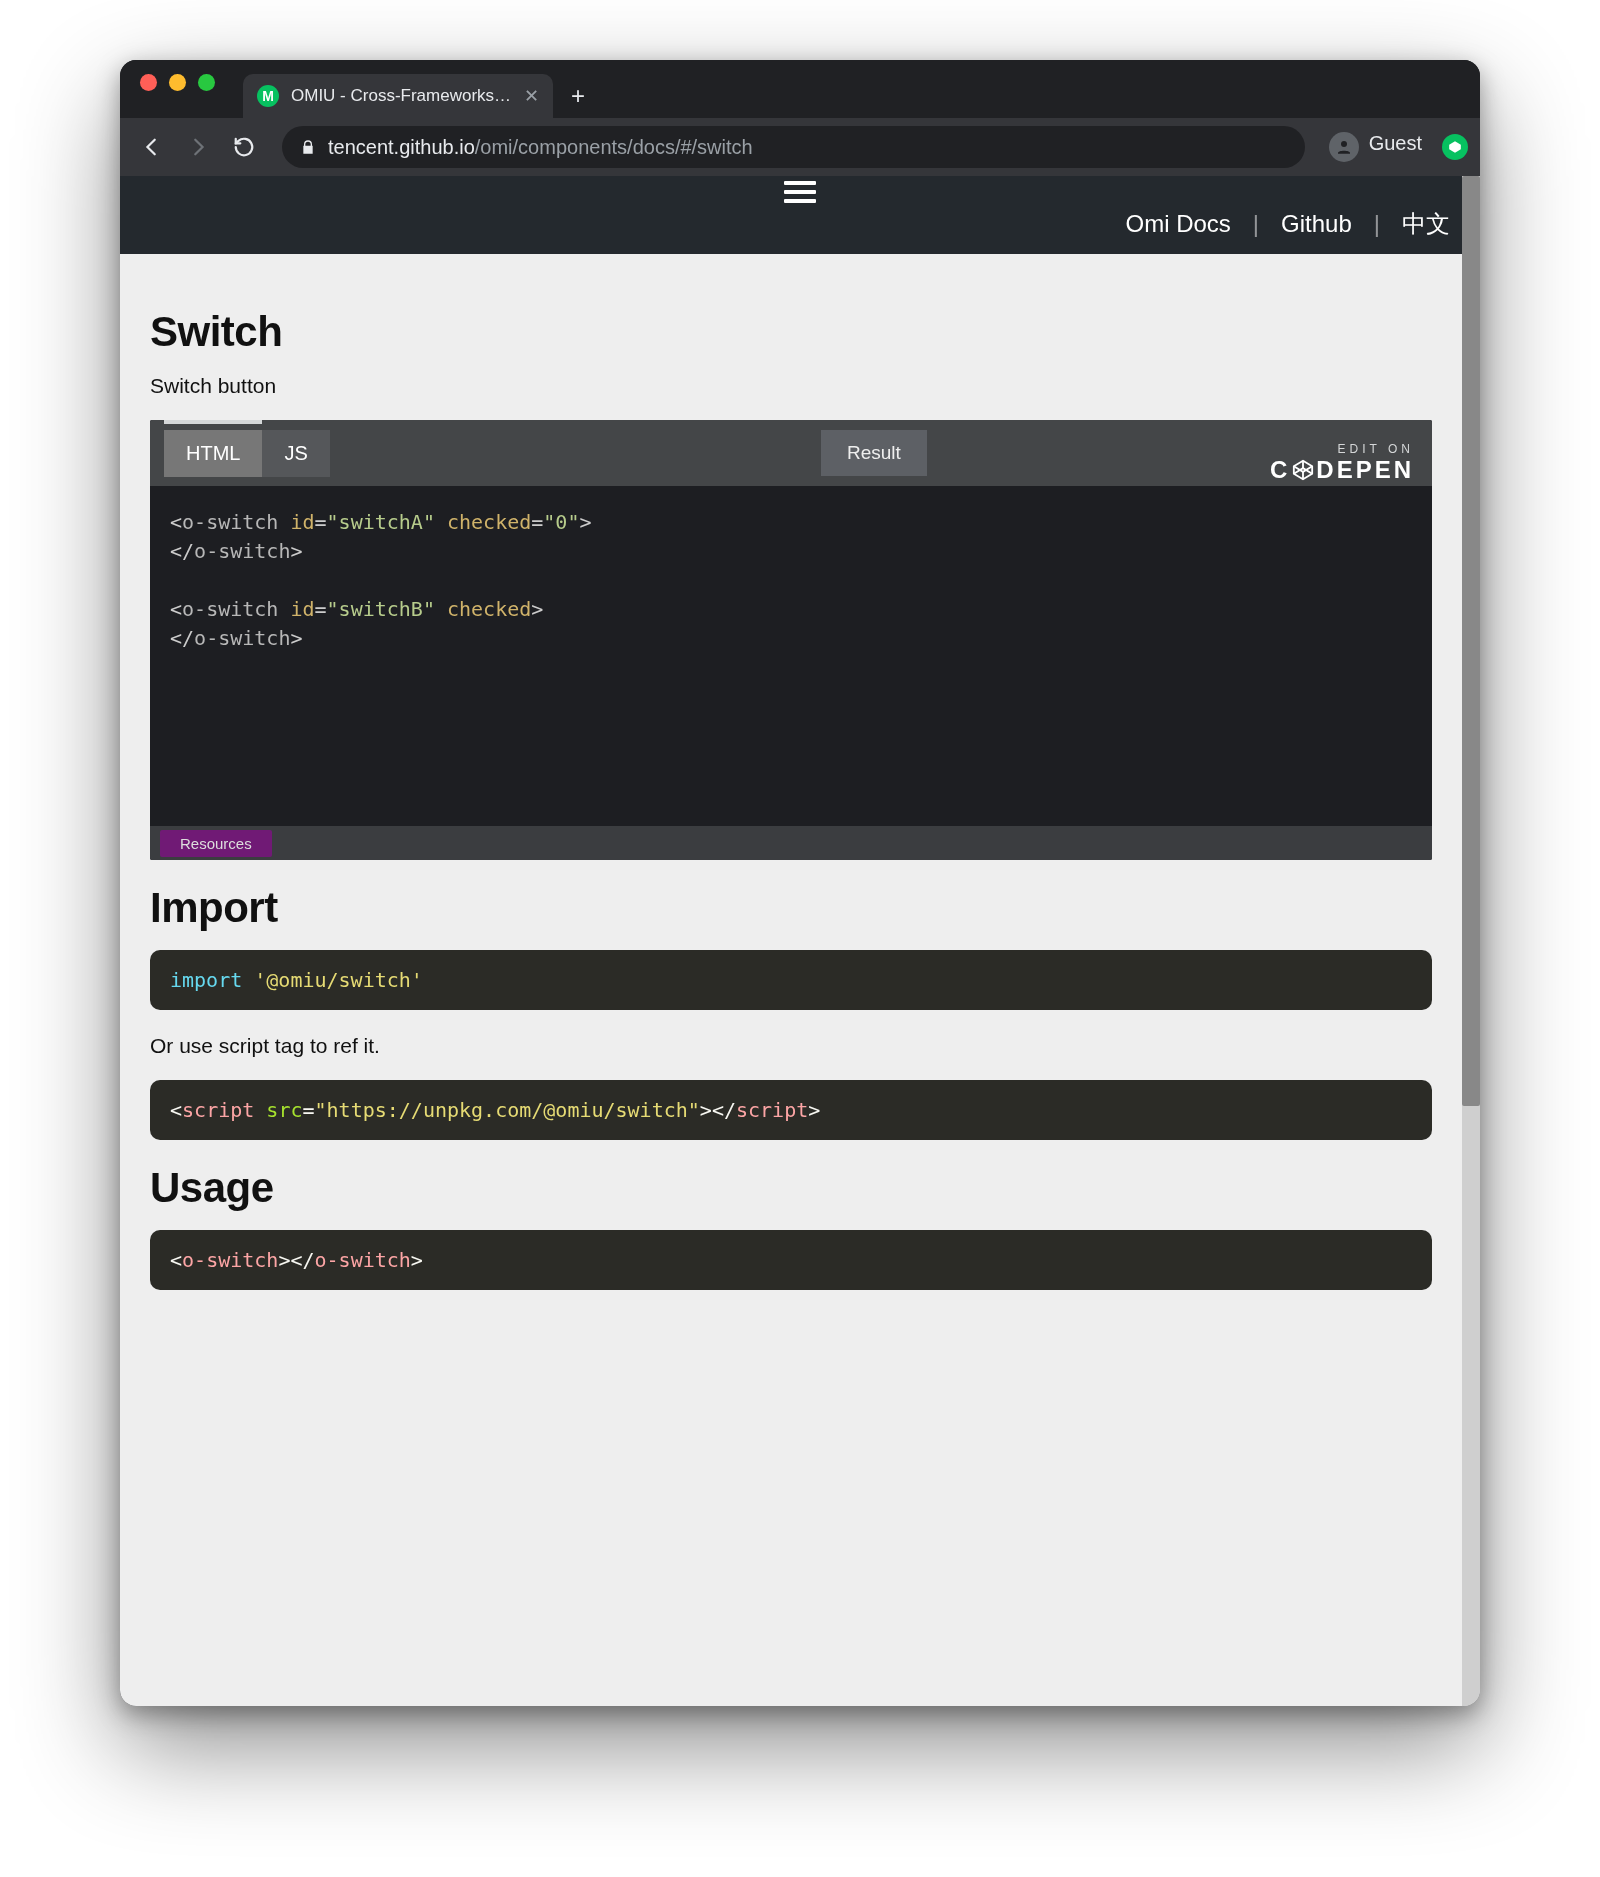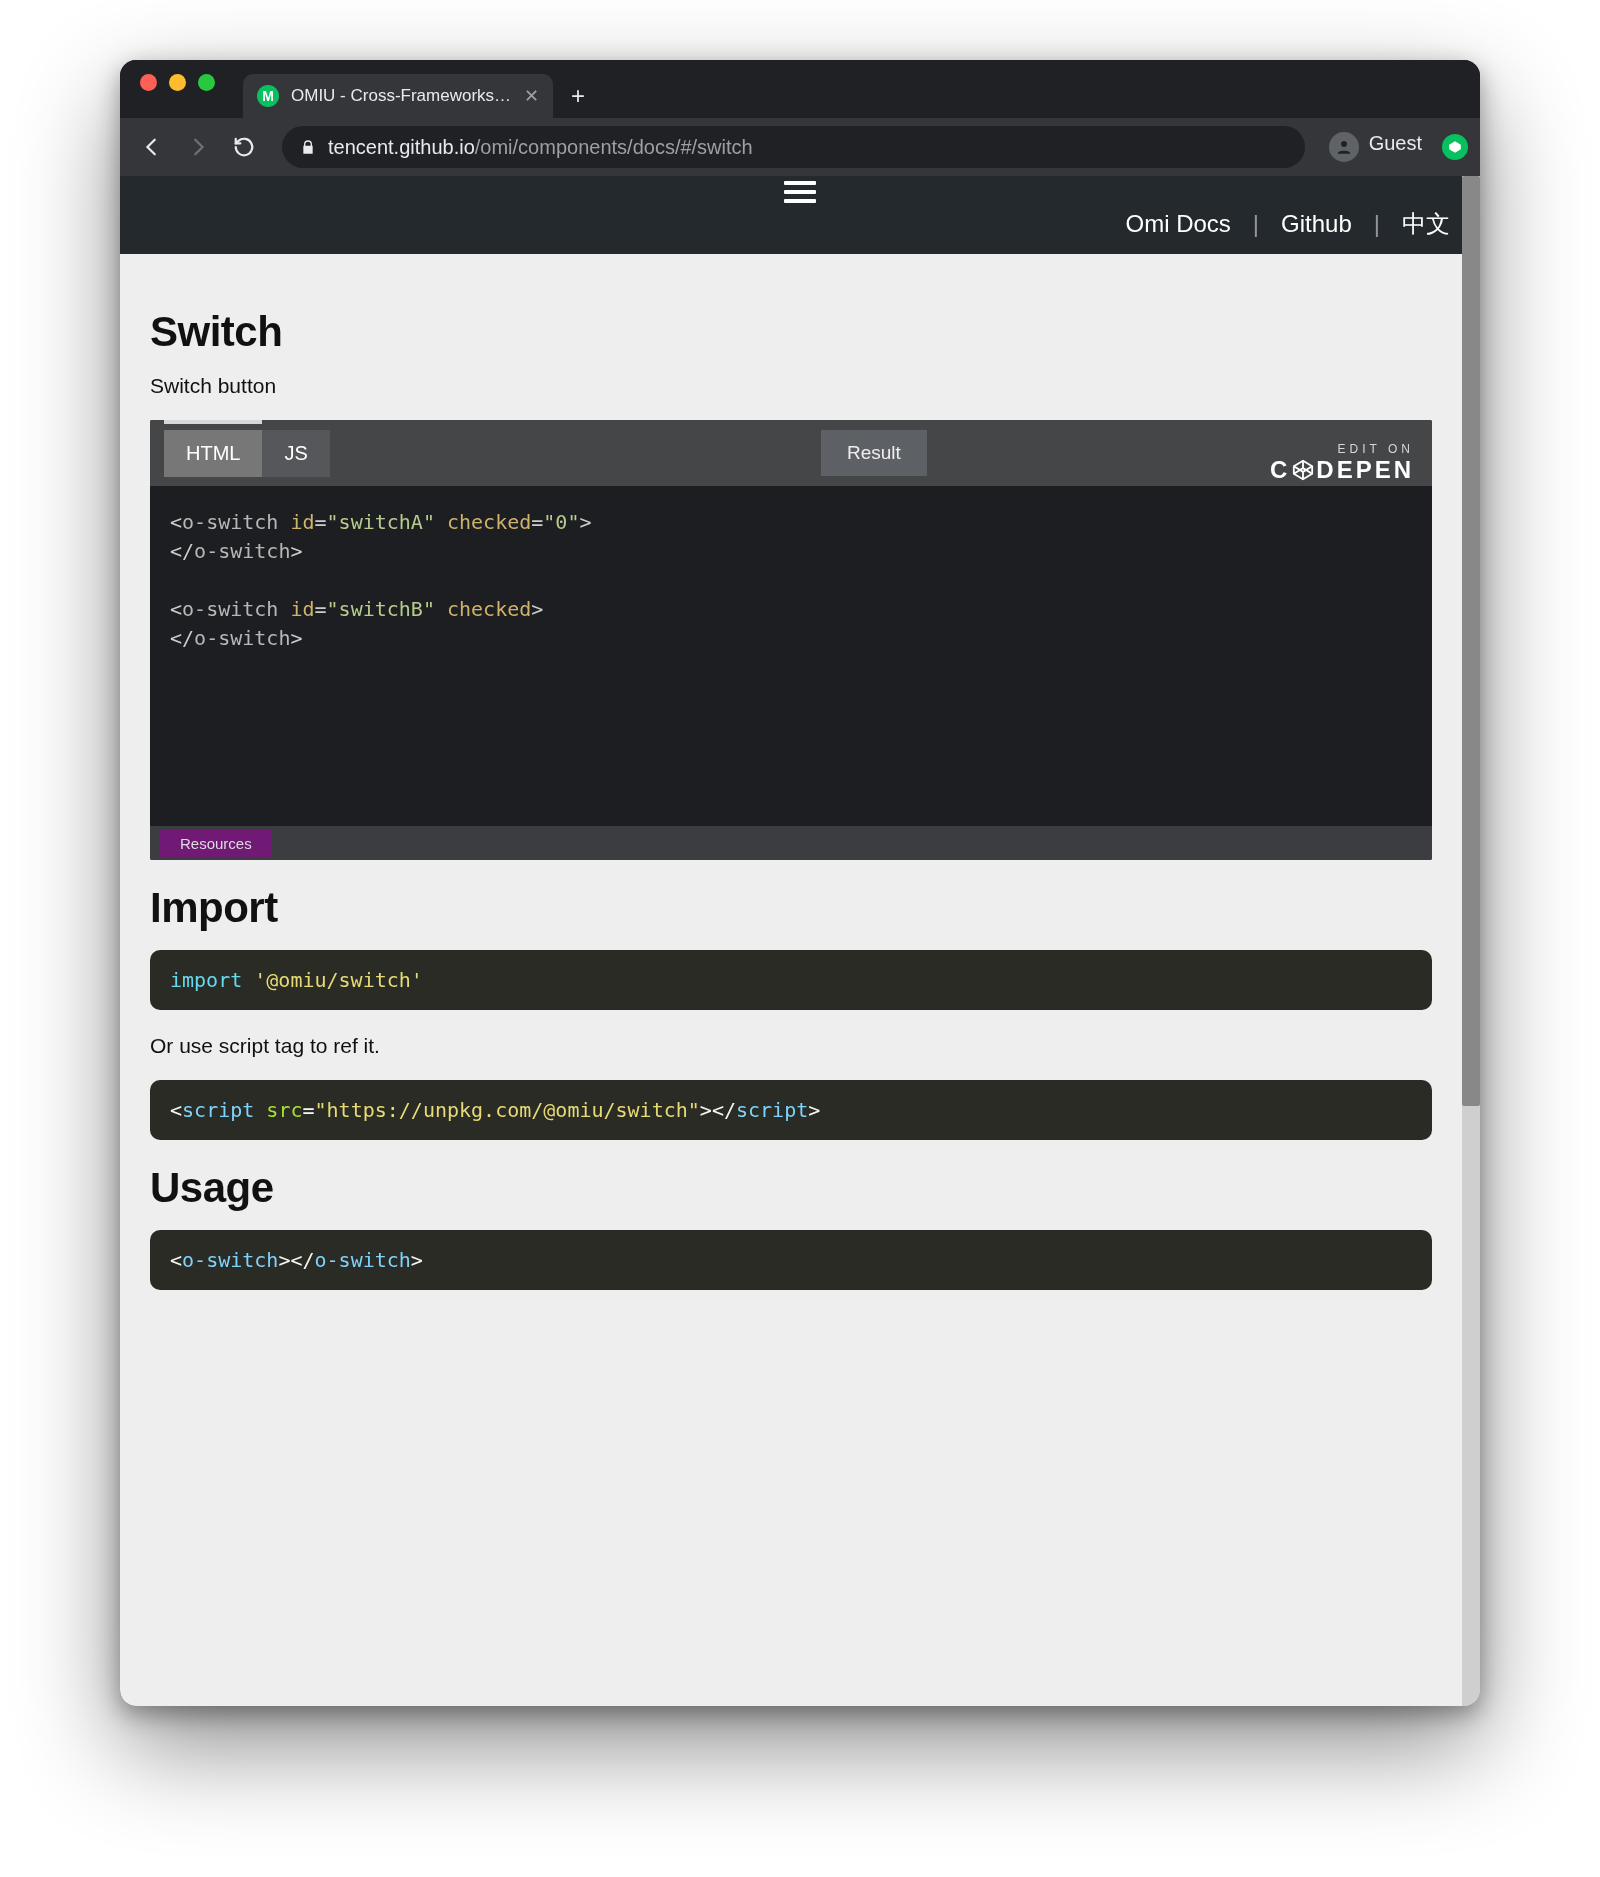--- a/index.html
+++ b/index.html
@@ -147,21 +147,21 @@
     border-radius:10px;
     padding:18px 20px;
     font-family:"SFMono-Regular",Consolas,Menlo,monospace;
     font-size:20px;
     color:#f8f8f2;
     margin-bottom:24px;
     overflow-x:auto;
   }
   .kw{color:#66d9ef}
   .str{color:#e6db74}
-  .tag{color:#7dd3fc}
+  .tag{color:#fca5a5}
   .att{color:#a6e22e}
   .note{margin:14px 0 22px;font-size:21px}
   svg{display:block}
 </style>
 </head>
 <body>
 
 <div class="window">
 
   <div class="titlebar">

